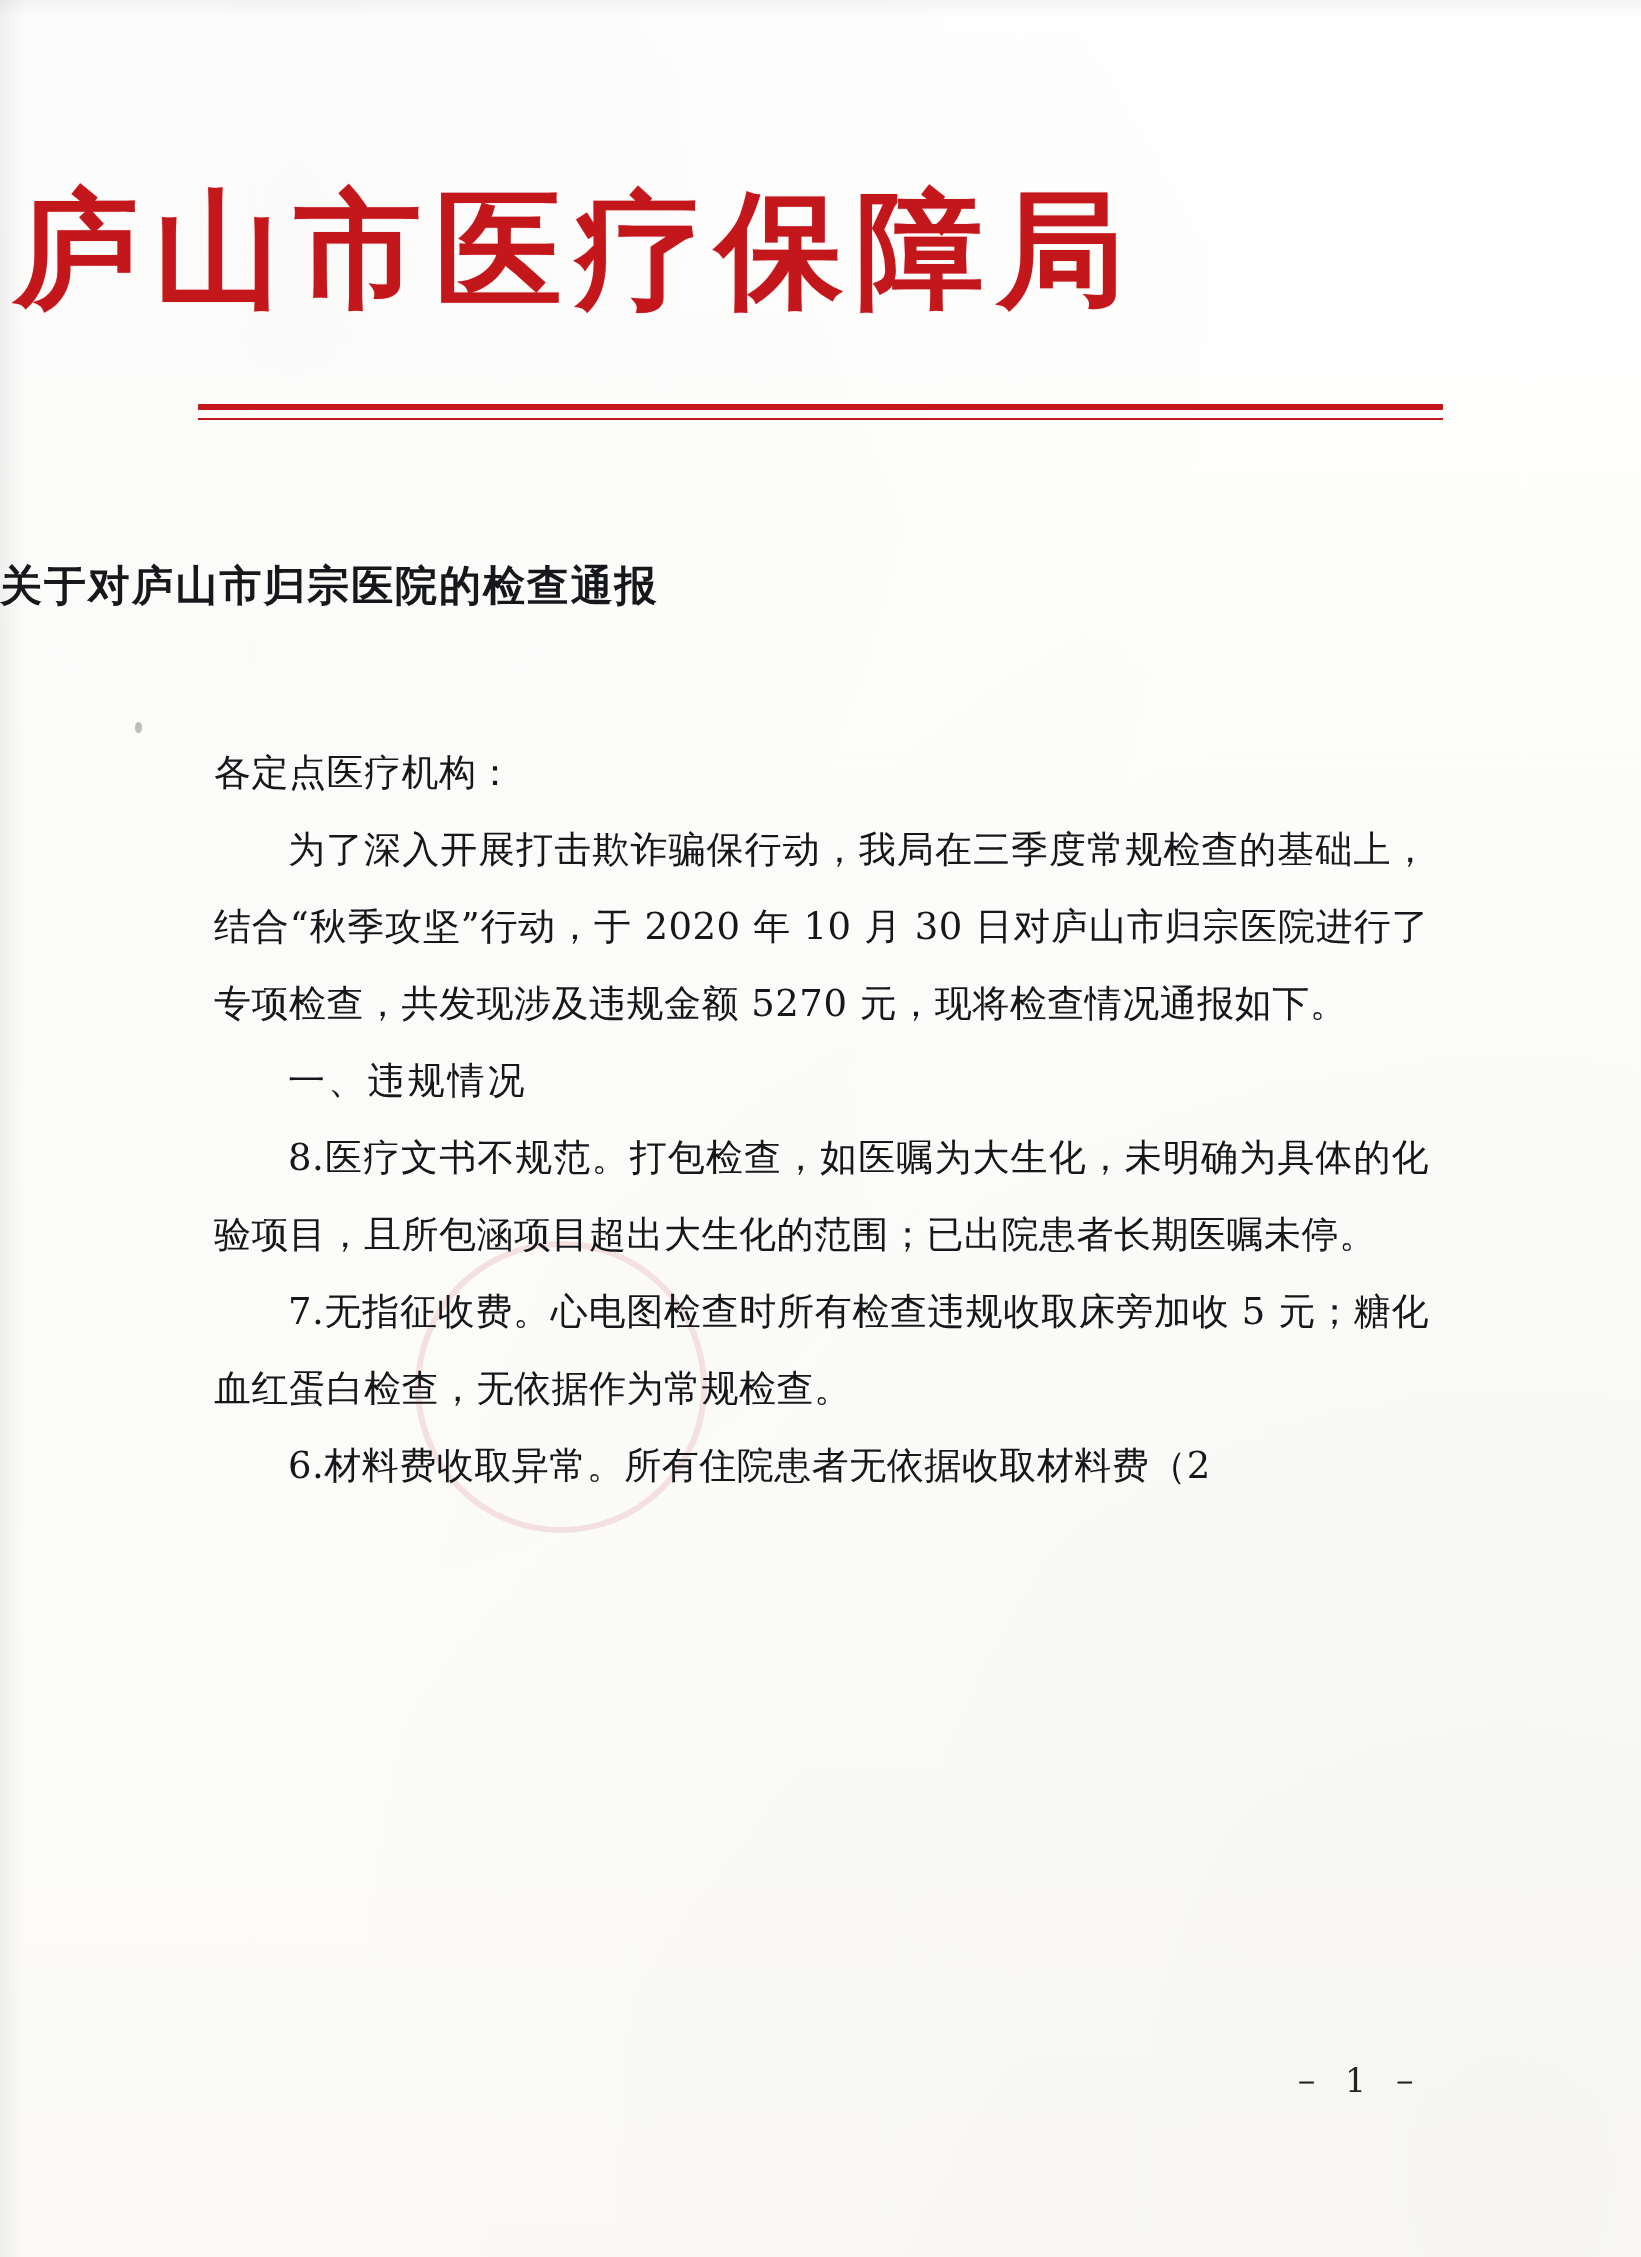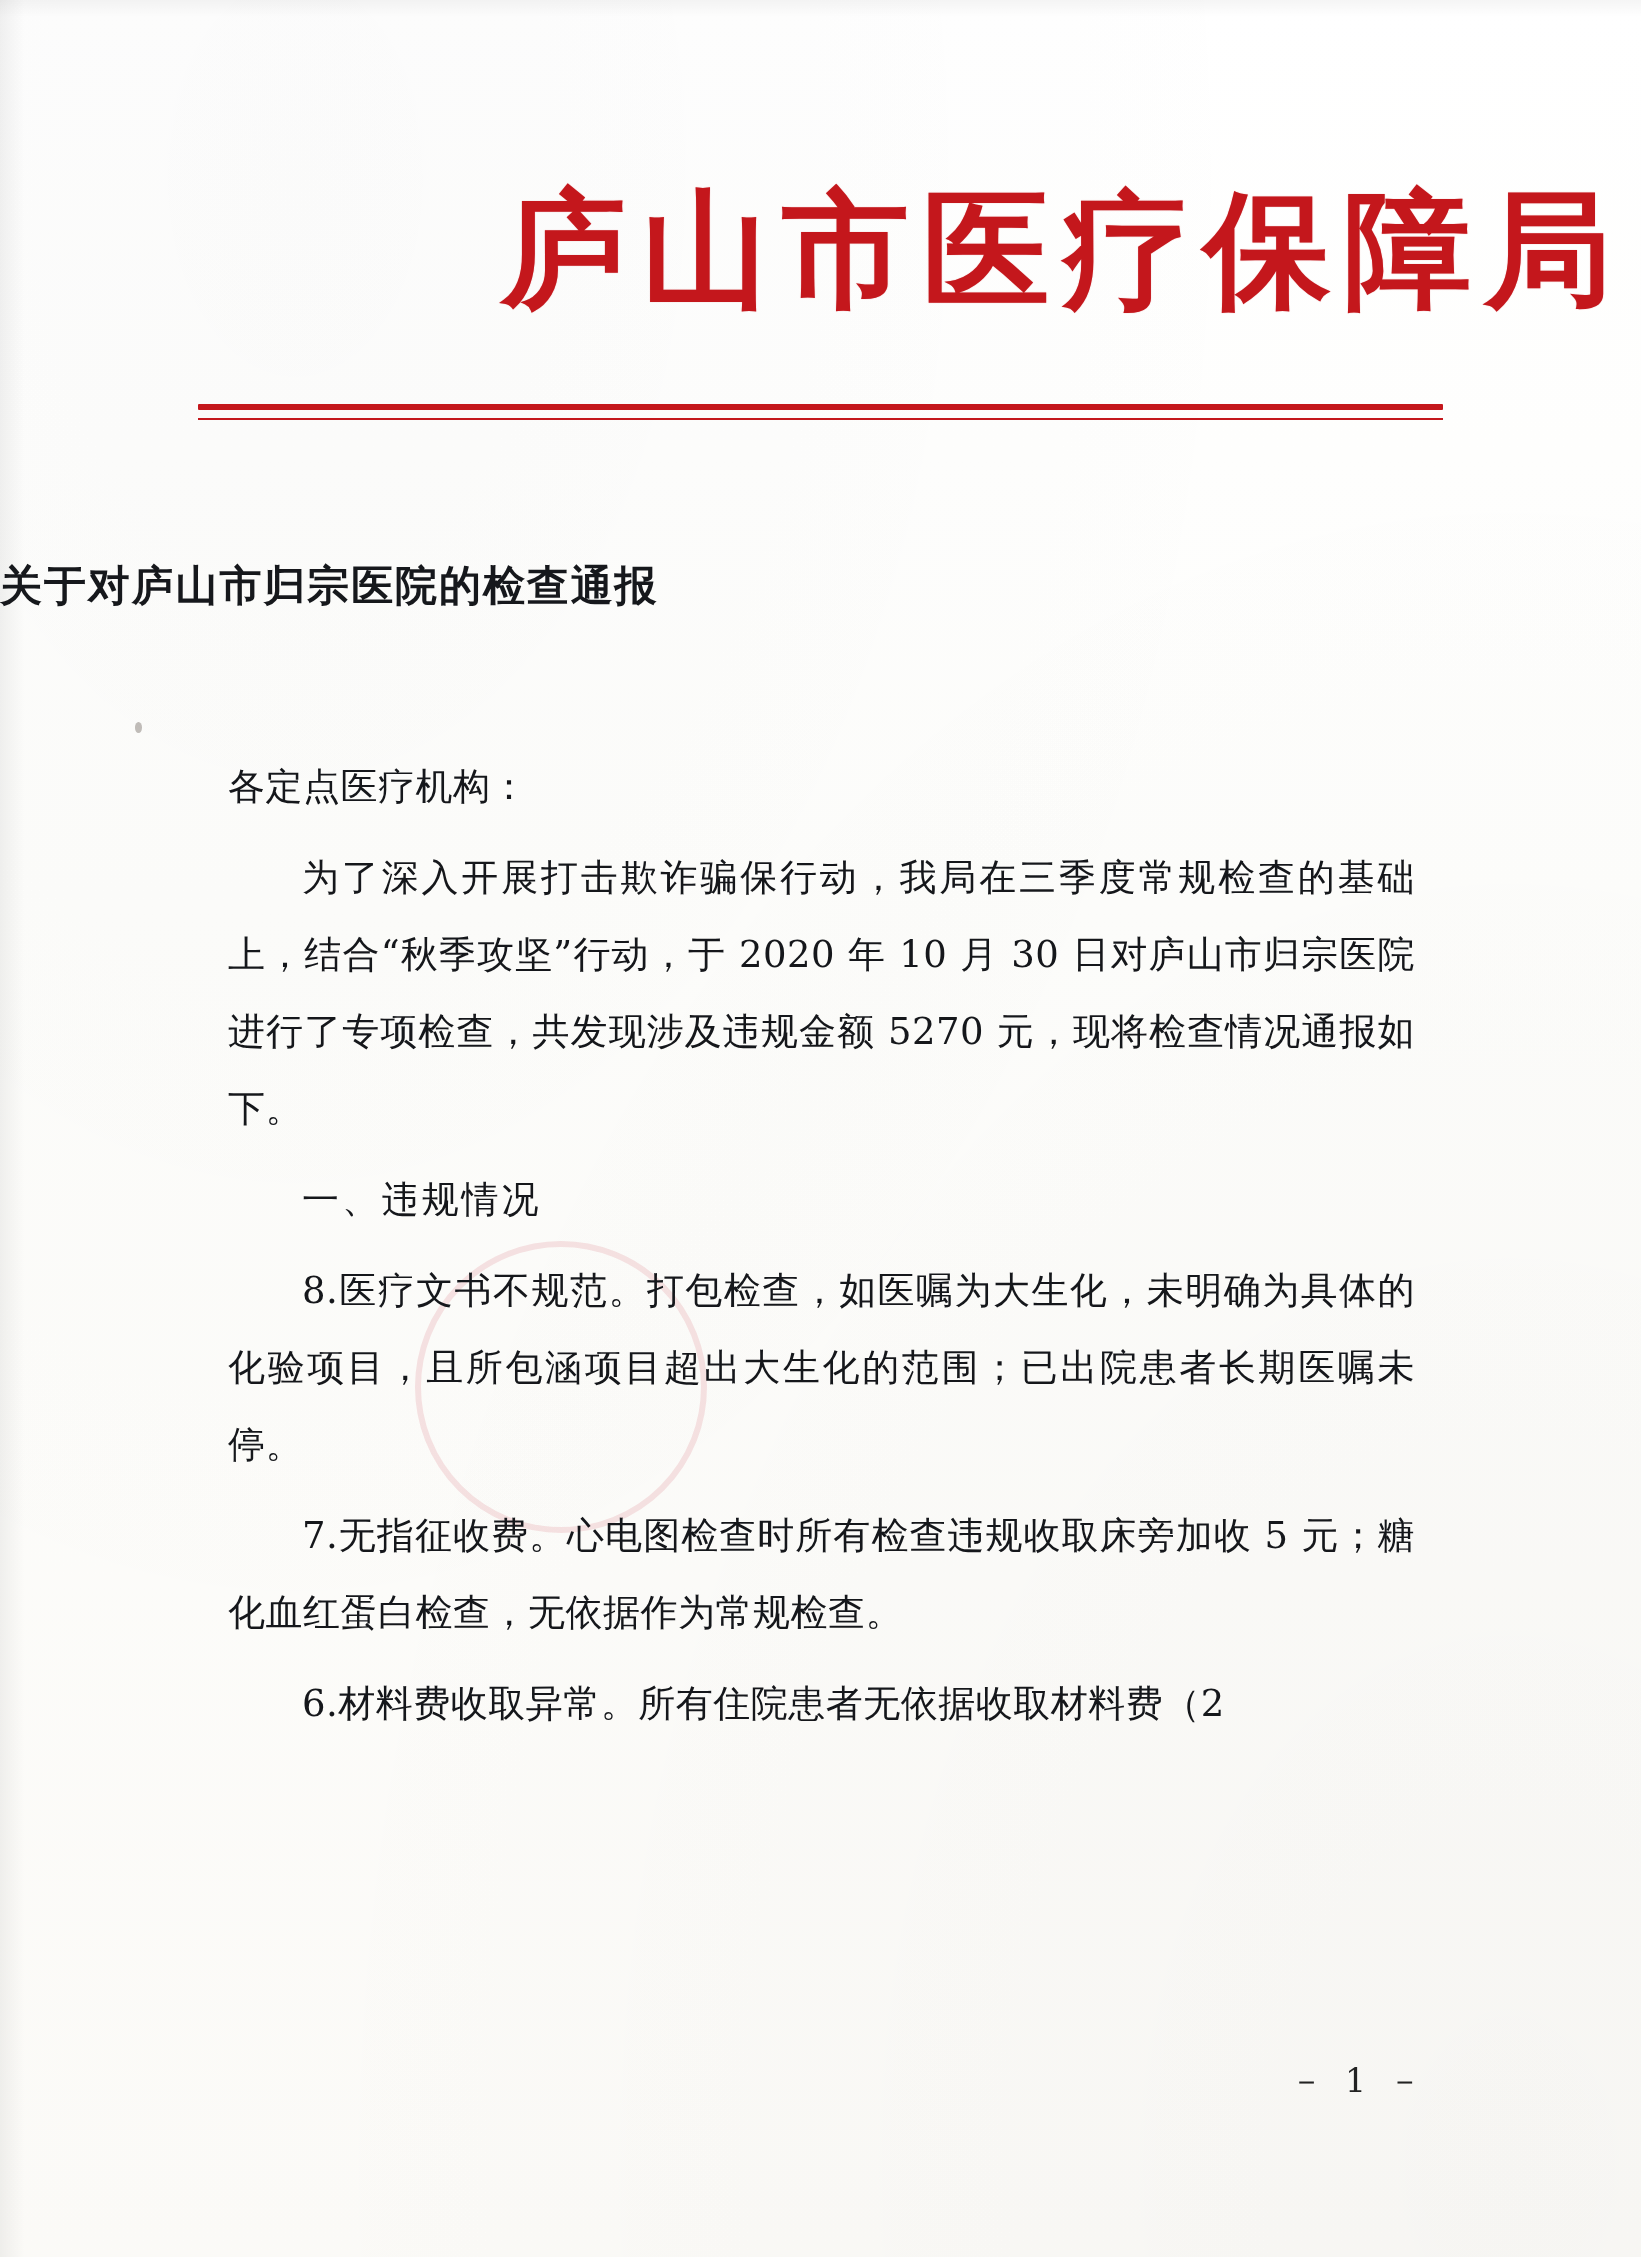--- a/index.html
+++ b/index.html
@@ -38,23 +38,23 @@
     left: 0;
     top: 0;
     width: 1641px;
     height: 2257px;
   }
 
   
   .masthead {
     position: absolute;
     left: 0;
-    right: 16px;
+    right: 4px;
     top: 183px;
-    text-align: right;
+    text-align: left;
   }
   .masthead-title {
     font-family: "DejaVu Serif", "Liberation Serif", serif;
     font-weight: 700;
     font-size: 127px;
     line-height: 1.05;
     letter-spacing: 13.5px;
     color: #c4171c;
     text-indent: 13.5px;
     text-shadow: 0 0 1px rgba(196,23,28,0.45);
@@ -98,21 +98,21 @@
     width: 1215px;
     top: 734px;
     font-size: 37px;
     line-height: 77px;
     color: #15171b;
     letter-spacing: 0.5px;
     text-align: justify;
     text-justify: inter-ideograph;
   }
   .body-block p {
-    margin: 14px;
+    margin: 0;
   }
   .p-indent {
     text-indent: 74px;
   }
   .p-salutation {
     text-indent: 0;
   }
   .p-heading {
     text-indent: 74px;
     font-weight: 400;

